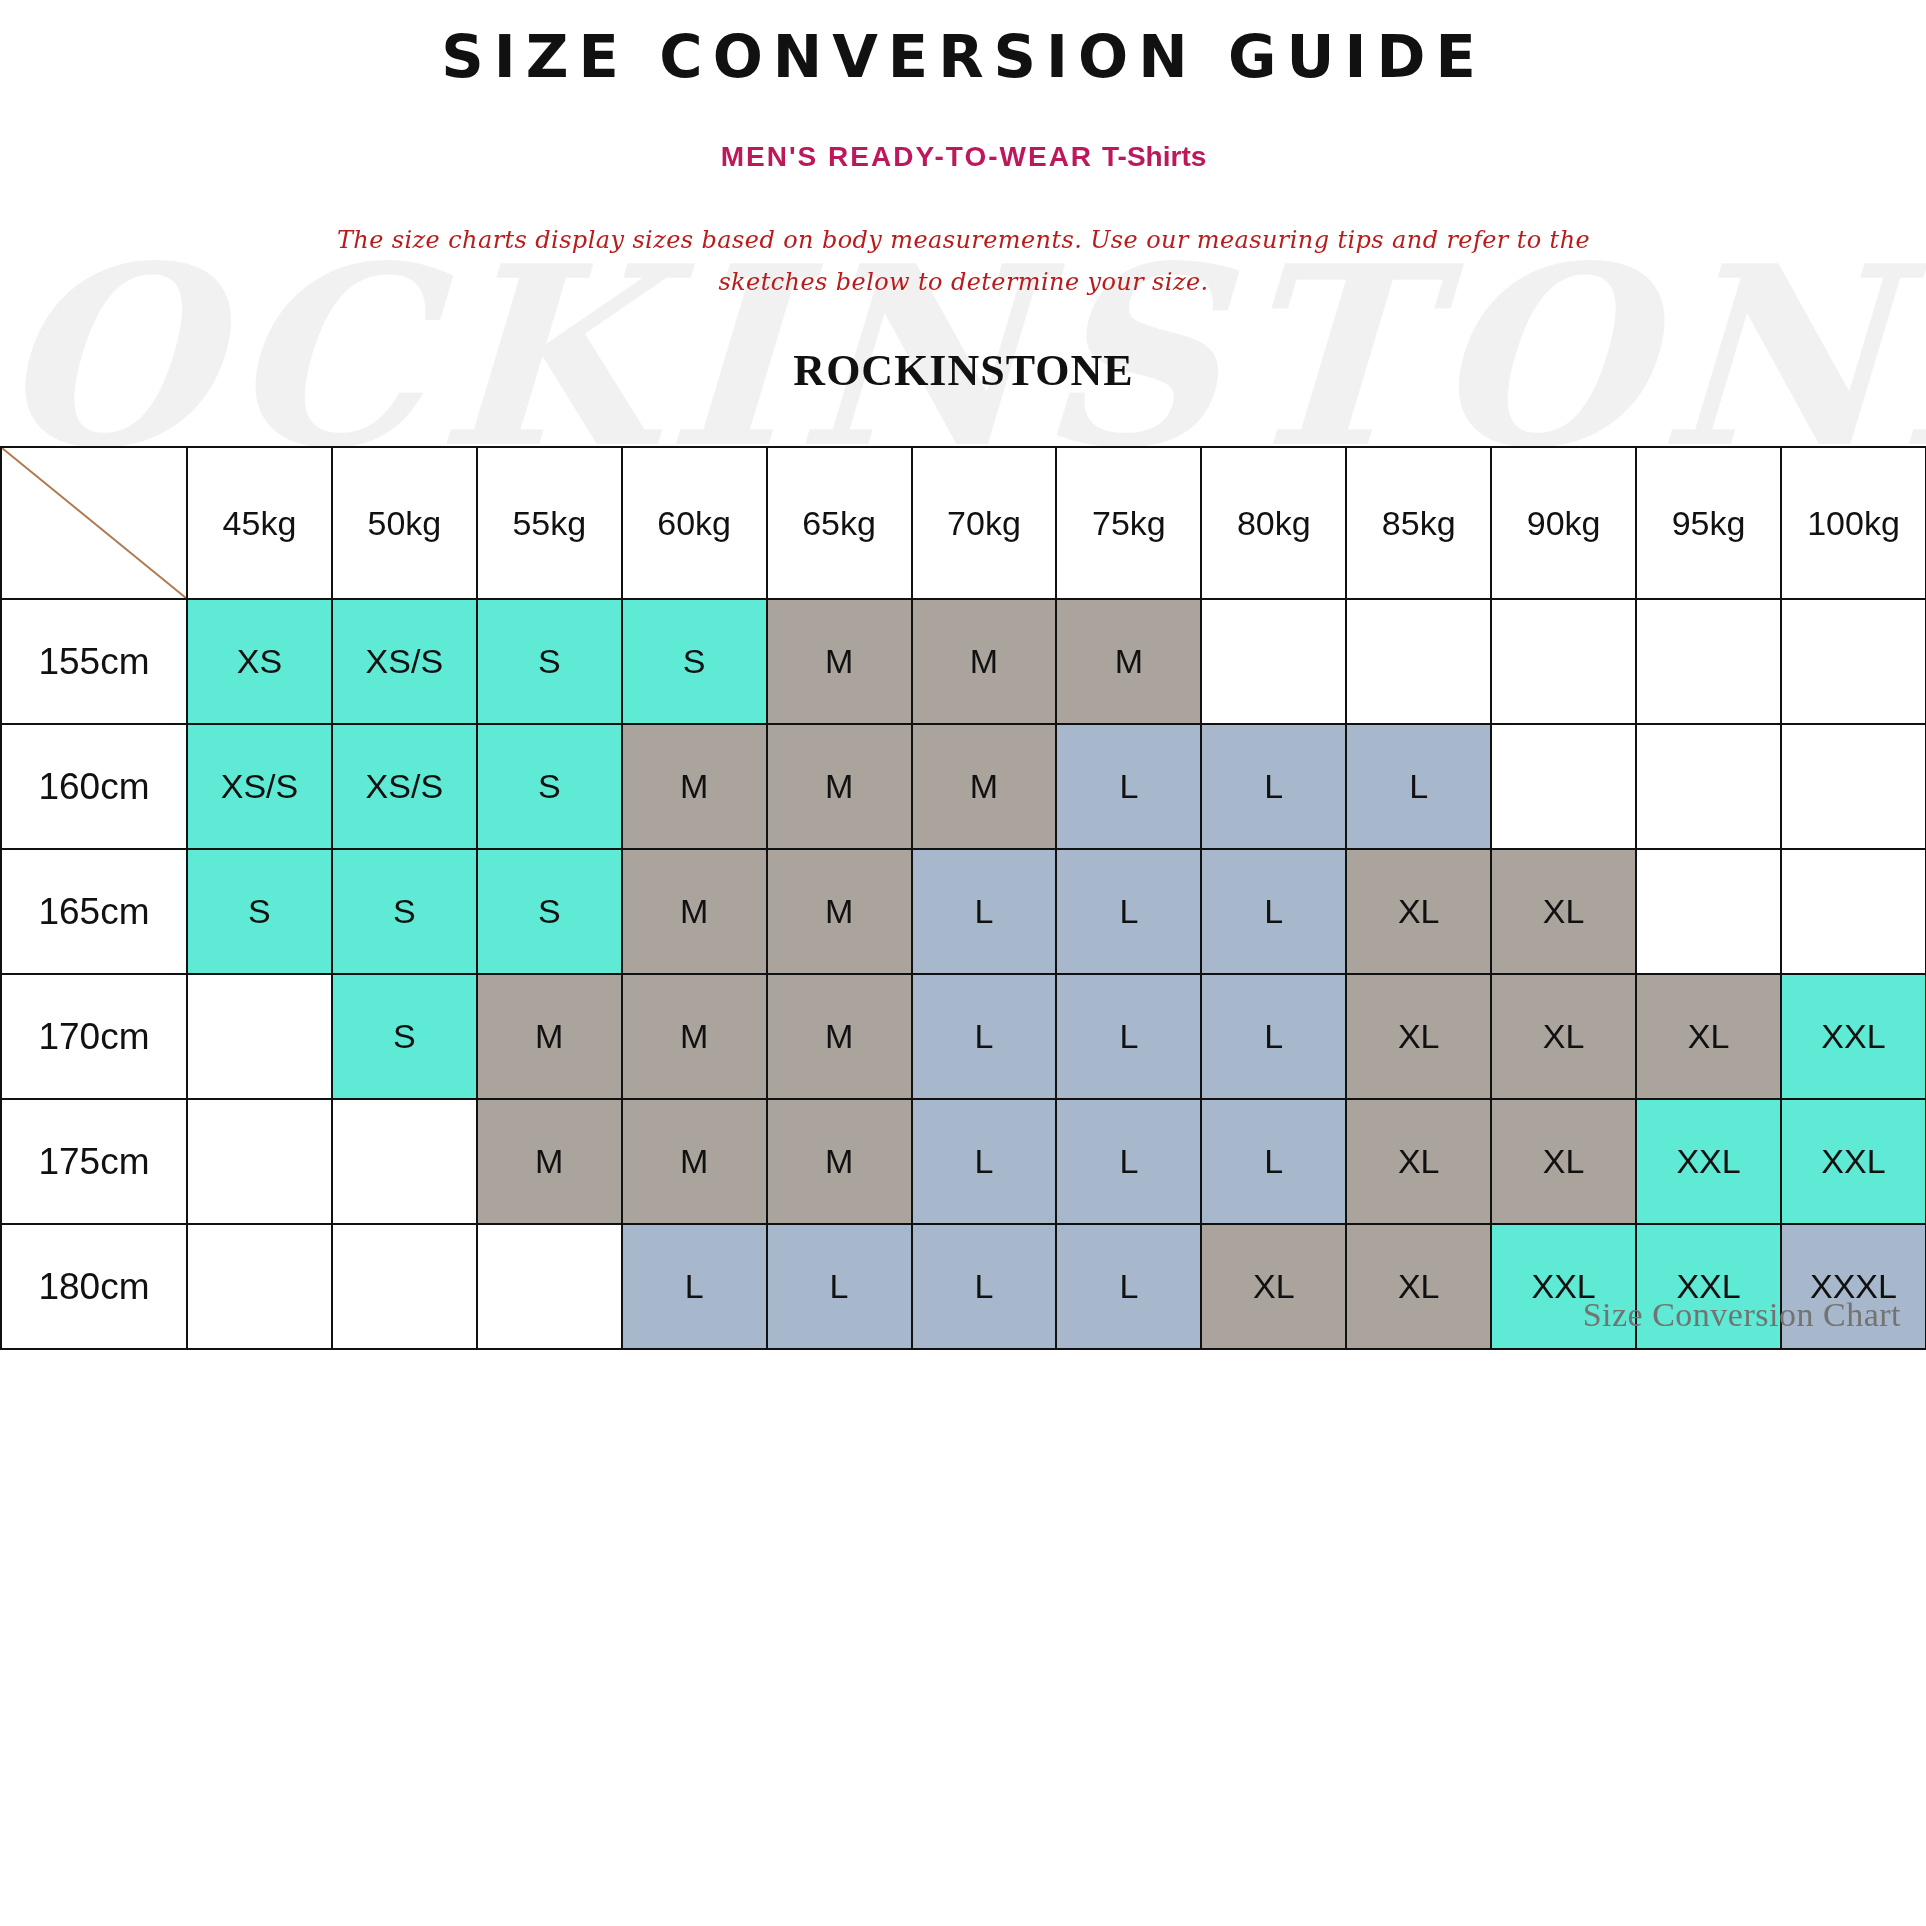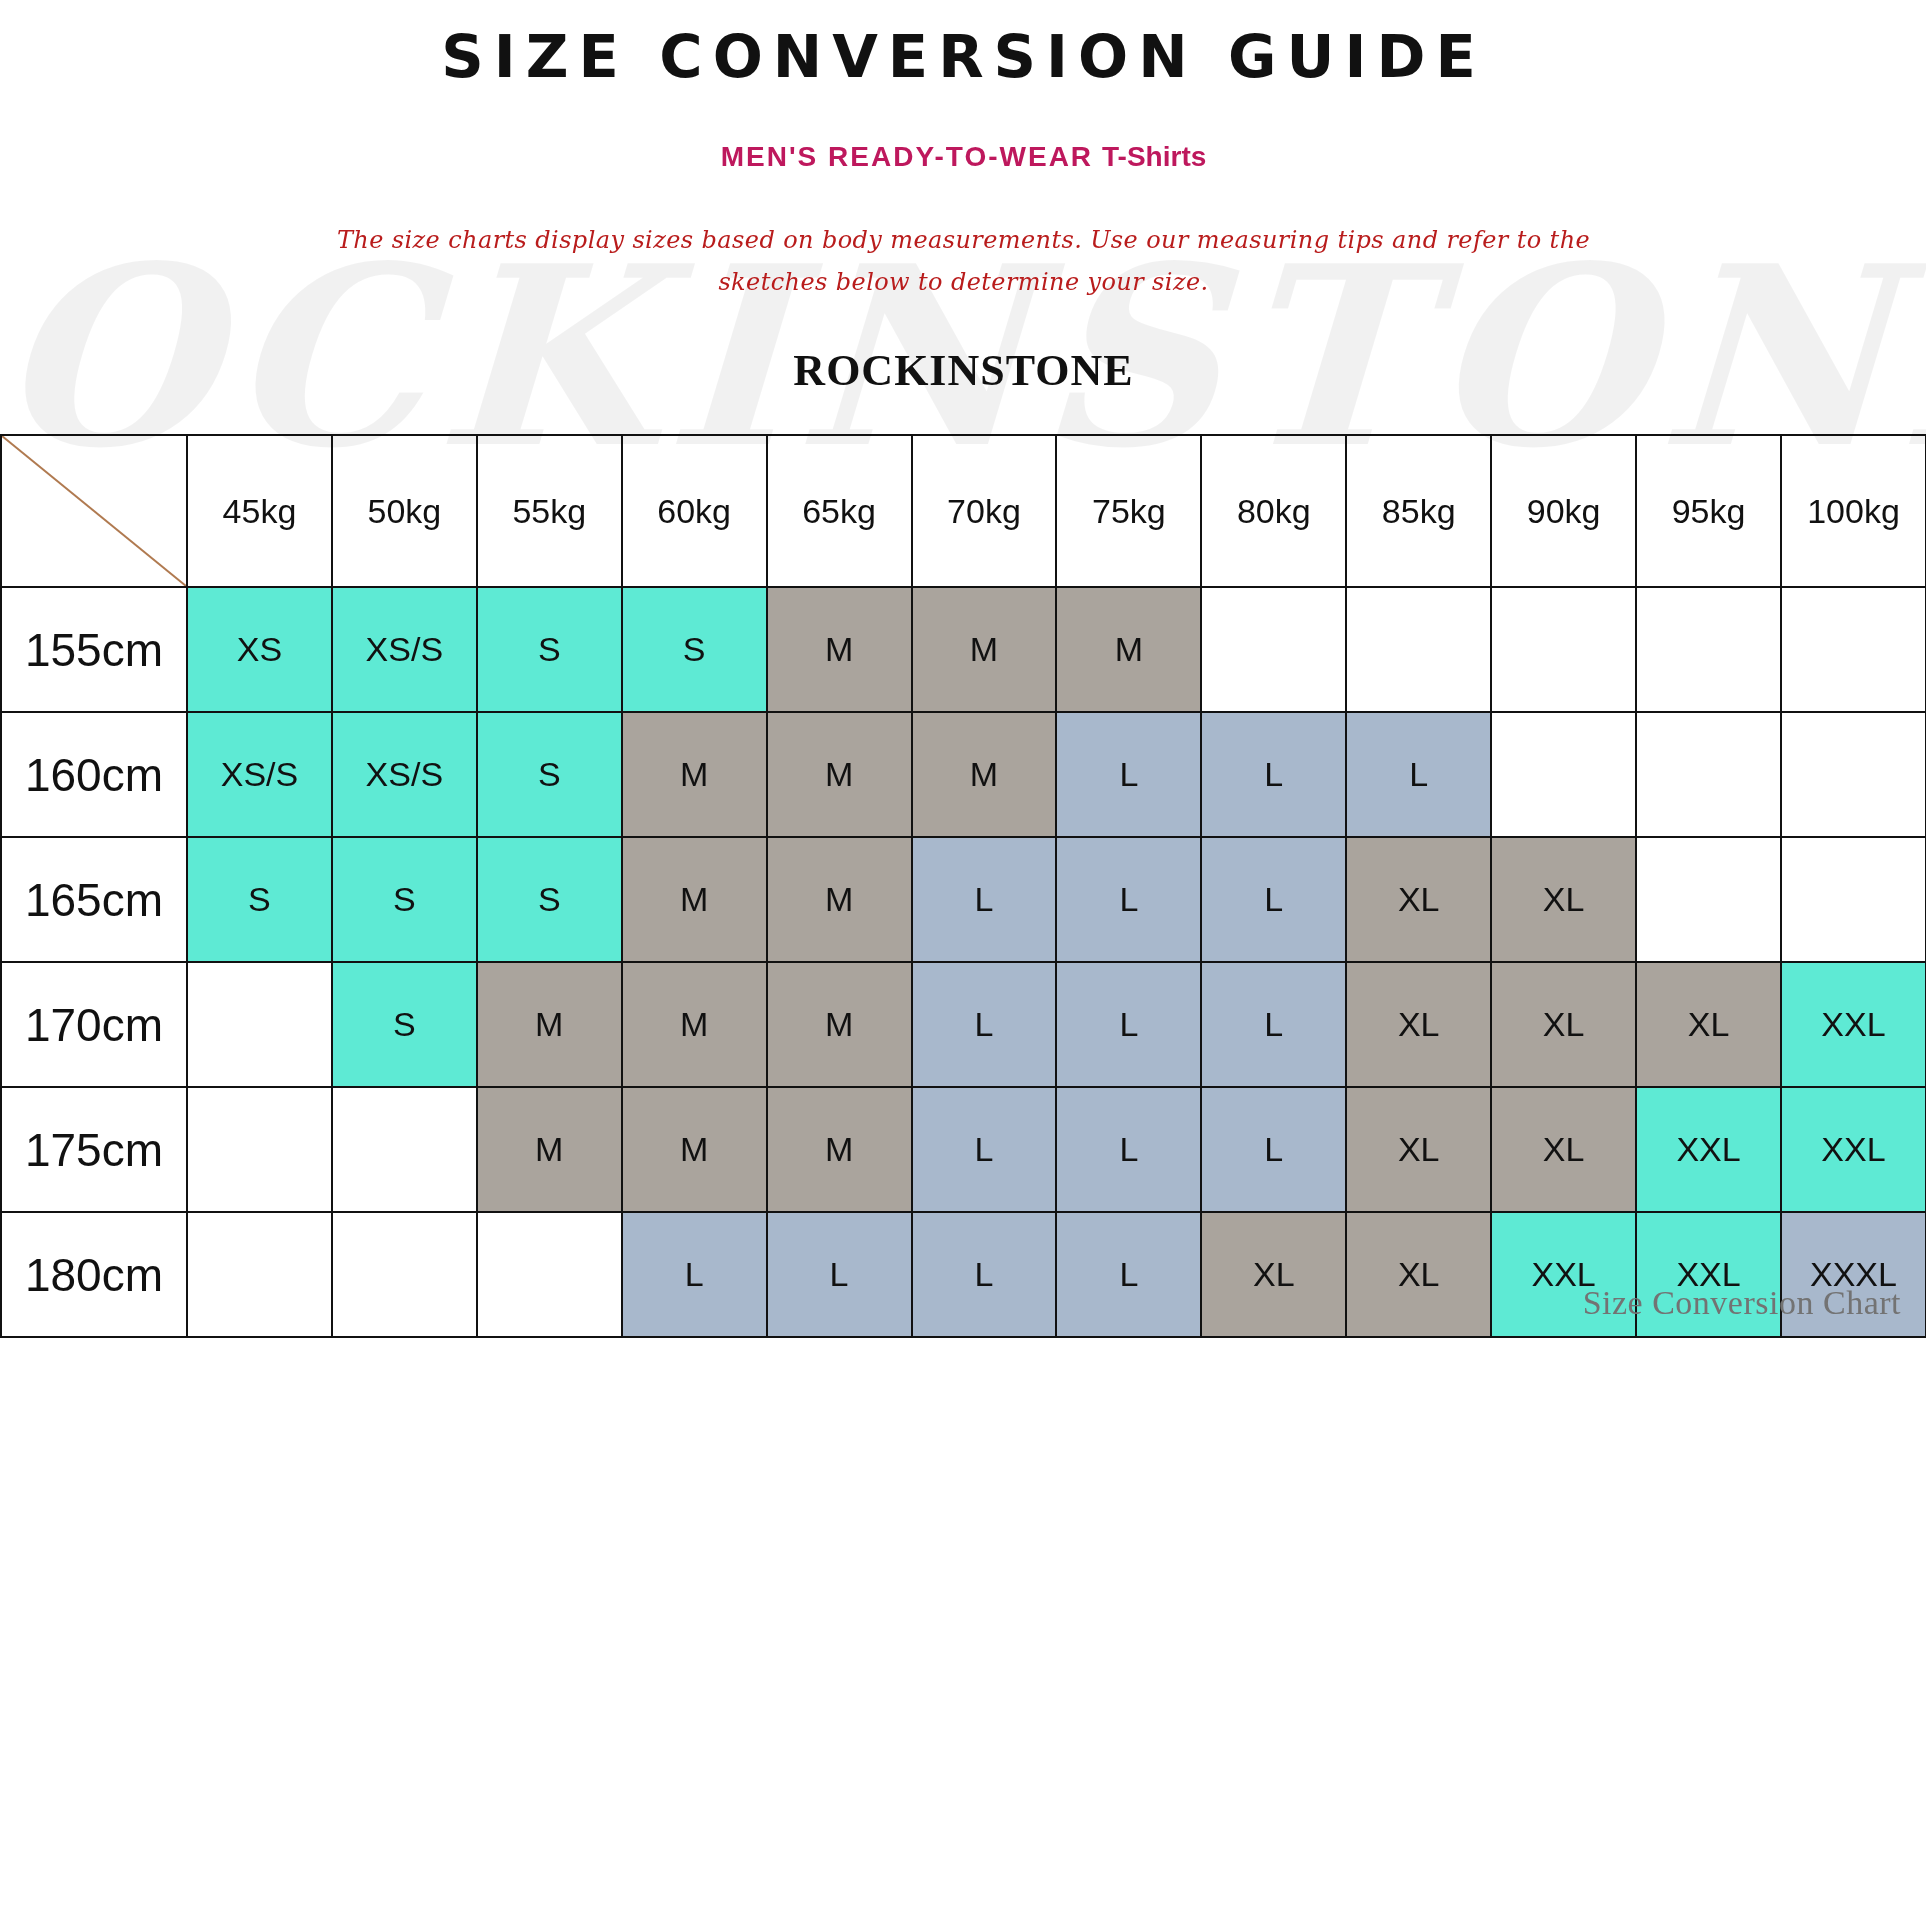--- a/index.html
+++ b/index.html
@@ -81,41 +81,41 @@
     margin-top: 42px;
     font-family: "Liberation Serif", serif;
     font-weight: bold;
     font-size: 44px;
     letter-spacing: 1px;
     color: #111;
   }
 
   
   #size-table {
-    margin-top: 38px;
+    margin-top: 50px;
     width: 1927px;
     border-collapse: collapse;
     table-layout: fixed;
   }
   #size-table td, #size-table th {
     border: 2px solid #111;
     text-align: center;
     vertical-align: middle;
     font-size: 34px;
     font-weight: normal;
     color: #111;
     height: 123px;
     padding: 0;
   }
   #size-table thead td, #size-table thead th {
     height: 150px;
     font-size: 34px;
   }
   #size-table .rowhead {
-    font-size: 46px;
+    font-size: 37px;
     width: 184px;
   }
   #corner-cell {
     position: relative;
     padding: 0;
     overflow: hidden;
   }
   #corner-cell svg {
     position: absolute;
     inset: 0;

